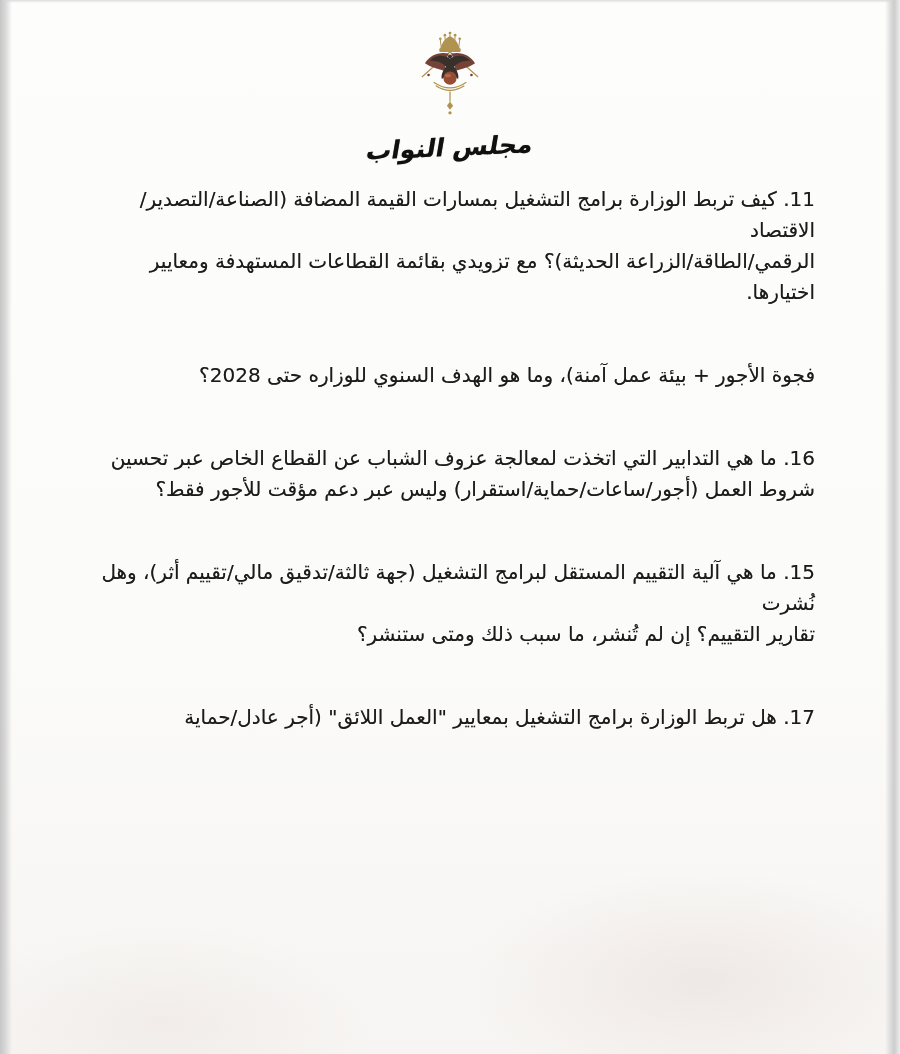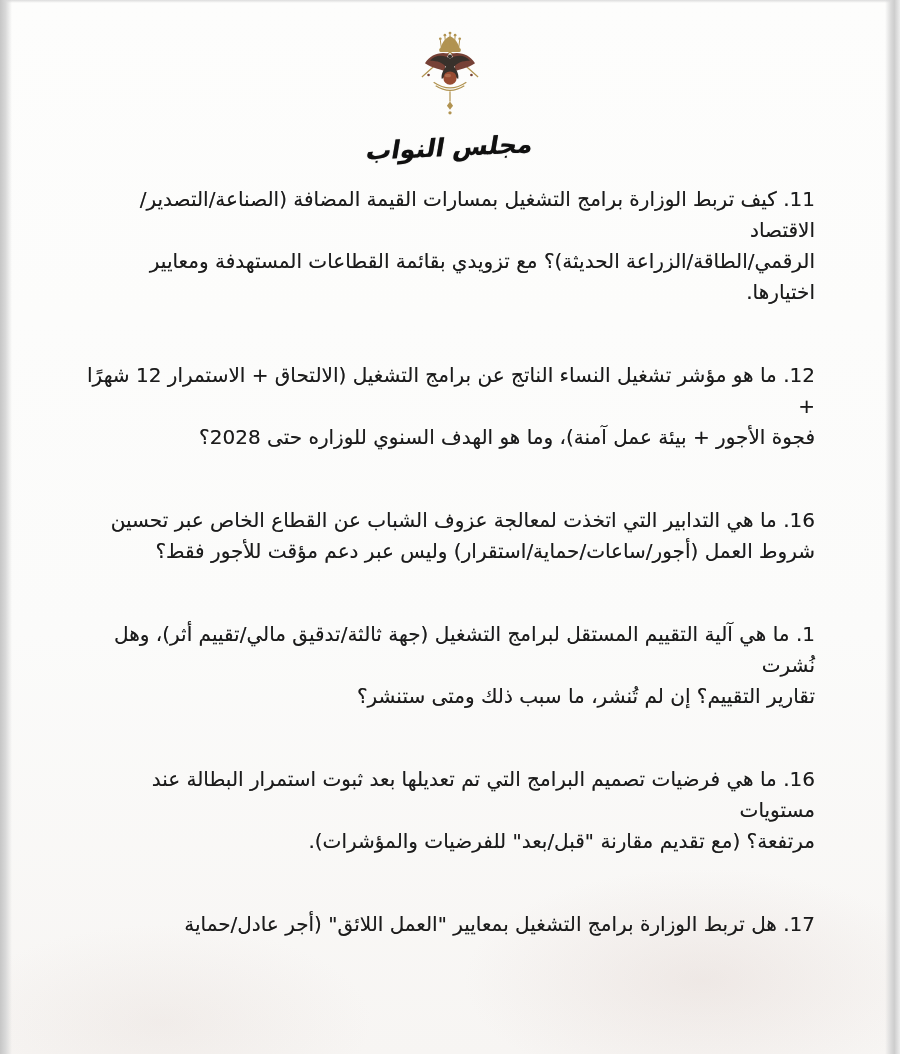--- a/index.html
+++ b/index.html
@@ -116,33 +116,28 @@
     </svg>
     <div class="calligraphy">مجلس النواب</div>
   </header>
 
   <main class="questions">
     <section class="question">
       <div class="q-line">11. كيف تربط الوزارة برامج التشغيل بمسارات القيمة المضافة (الصناعة/التصدير/الاقتصاد</div>
       <div class="q-line">الرقمي/الطاقة/الزراعة الحديثة)؟ مع تزويدي بقائمة القطاعات المستهدفة ومعايير اختيارها.</div>
     </section>
     <section class="question">
-      <div class="q-line">12. ما هو مؤشر تشغيل النساء الناتج عن برامج التشغيل (الالتحاق + الاستمرار 12 شهرًا +</div>
       <div class="q-line">فجوة الأجور + بيئة عمل آمنة)، وما هو الهدف السنوي للوزاره حتى 2028؟</div>
     </section>
     <section class="question">
       <div class="q-line">16. ما هي التدابير التي اتخذت لمعالجة عزوف الشباب عن القطاع الخاص عبر تحسين</div>
       <div class="q-line">شروط العمل (أجور/ساعات/حماية/استقرار) وليس عبر دعم مؤقت للأجور فقط؟</div>
     </section>
     <section class="question">
-      <div class="q-line">1. ما هي آلية التقييم المستقل لبرامج التشغيل (جهة ثالثة/تدقيق مالي/تقييم أثر)، وهل نُشرت</div>
+      <div class="q-line">15. ما هي آلية التقييم المستقل لبرامج التشغيل (جهة ثالثة/تدقيق مالي/تقييم أثر)، وهل نُشرت</div>
       <div class="q-line">تقارير التقييم؟ إن لم تُنشر، ما سبب ذلك ومتى ستنشر؟</div>
-    </section>
-    <section class="question">
-      <div class="q-line">16. ما هي فرضيات تصميم البرامج التي تم تعديلها بعد ثبوت استمرار البطالة عند مستويات</div>
-      <div class="q-line">مرتفعة؟ (مع تقديم مقارنة "قبل/بعد" للفرضيات والمؤشرات).</div>
     </section>
     <section class="question">
       <div class="q-line">17. هل تربط الوزارة برامج التشغيل بمعايير "العمل اللائق" (أجر عادل/حماية</div>
 
     </section>
   </main>
 </div>
 
 </body></html>

